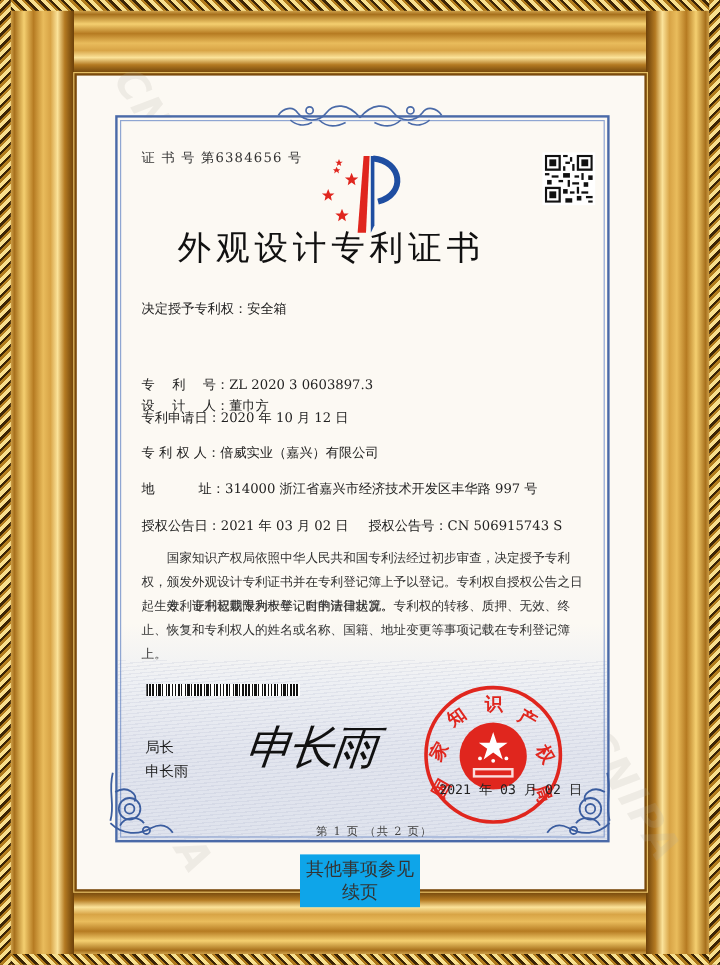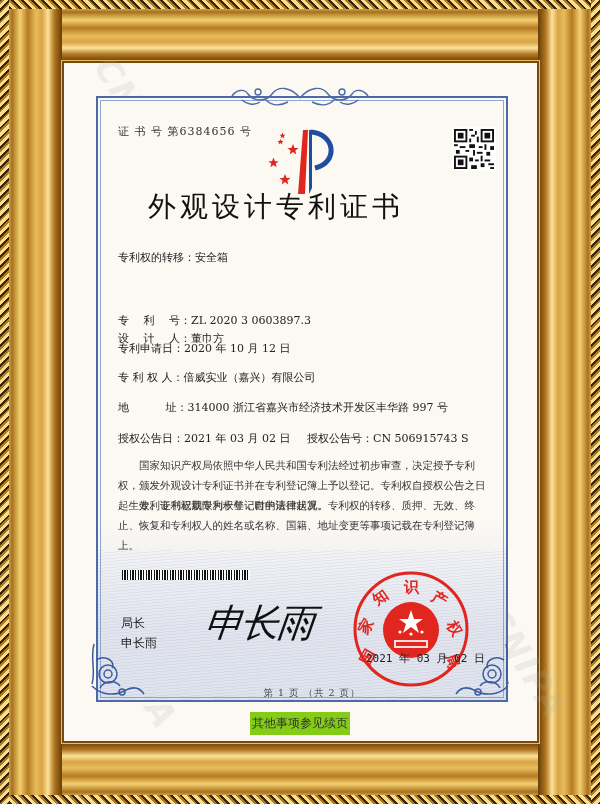--- a/index.html
+++ b/index.html
@@ -47,21 +47,21 @@
   .field { position: absolute; left: 118px; font-size: 11px; color: #222; white-space: nowrap; }
   .field .k { display: inline-block; }
   .para { position: absolute; left: 118px; width: 372px; font-size: 10.5px; line-height: 20px; color: #333; text-indent: 2em; }
   .barcode { position: absolute; left: 122px; top: 570px; width: 128px; height: 10px;
     background: repeating-linear-gradient(90deg, #111 0 1px, #fff 1px 2px, #111 2px 4px, #fff 4px 5px, #111 5px 6px, #fff 6px 8px); }
   .director { position: absolute; left: 121px; font-size: 12px; color: #222; font-family: "DejaVu Sans", sans-serif; }
   .signature { position: absolute; left: 205px; top: 598px; font-size: 38px; font-family: "DejaVu Serif", serif; color: #111; font-style: italic; letter-spacing: -2px; transform: skewX(-6deg); }
   .seal { position: absolute; left: 352px; top: 570px; width: 118px; height: 118px; }
   .seal-date { position: absolute; left: 366px; top: 651px; font-size: 11px; color: #222; font-family: "DejaVu Sans Mono", monospace; }
   .pager { position: absolute; left: 12px; width: 600px; top: 687px; text-align: center; font-size: 9.5px; color: #444; letter-spacing: 1px; }
-  .other { position: absolute; left: 250px; top: 712px; width: 100px; text-align: center; font-size: 12px; color: #333; background: #84cc16; padding: 3px 0; }
+  .other { position: absolute; left: 250px; top: 712px; width: 100px; text-align: center; font-size: 15px; color: #333; background: #0ea5e9; padding: 3px 0; }
 </style>
 </head>
 <body>
 
 <div class="frame">
   <div class="rope top"></div>
   <div class="rope bottom"></div>
   <div class="rope left"></div>
   <div class="rope right"></div>
 </div>
@@ -164,21 +164,21 @@
     <polygon points="30,10 32,15 37,15 33,18 34,23 30,20 26,23 27,18 23,15 28,15" transform="translate(4,0) scale(0.45)"></polygon>
     <polygon points="15,10 17,14 21,14 18,17 19,21 15,18 11,21 12,17 9,14 13,14" transform="translate(8,6) scale(0.5)"></polygon>
     <polygon points="38,2 43,2 40,66 33,66"></polygon>
   </g>
   <path d="M44 2 L47 2 L47 60 L44 66 Z" fill="#1f4ea1"></path>
   <path d="M46 4 C70 6, 74 34, 50 40" fill="none" stroke="#1f4ea1" stroke-width="5"></path>
 </svg>
 
 <div class="title">外观设计专利证书</div>
 
-<div class="field" style="top:250px;"><span class="k">专利权的转移：</span><span>安全箱</span></div>
+<div class="field" style="top:250px;"><span class="k">决定授予专利权：</span><span>安全箱</span></div>
 <div class="field" style="top:298px;margin-top:33px;"><span class="k">设　 计　 人：</span><span>董巾方</span></div>
 <div class="field" style="top:313px;"><span class="k">专　 利　 号：</span><span>ZL 2020 3 0603897.3</span></div>
 <div class="field" style="top:341px;"><span class="k">专利申请日：</span><span>2020 年 10 月 12 日</span></div>
 <div class="field" style="top:370px;"><span class="k">专 利 权 人：</span><span>倍威实业（嘉兴）有限公司</span></div>
 <div class="field" style="top:400px;"><span class="k">地　　　 址：</span><span>314000 浙江省嘉兴市经济技术开发区丰华路 997 号</span></div>
 <div class="field" style="top:431px;"><span class="k">授权公告日：</span><span>2021 年 03 月 02 日</span></div>
 <div class="field" style="top:431px; left:307px;"><span class="k">授权公告号：</span><span>CN 506915743 S</span></div>
 
 <div class="para" style="top:455px;">国家知识产权局依照中华人民共和国专利法经过初步审查，决定授予专利权，颁发外观设计专利证书并在专利登记簿上予以登记。专利权自授权公告之日起生效。专利权期限为十年，自申请日起算。</div>
 <div class="para" style="top:495px;">专利证书记载专利权登记时的法律状况。专利权的转移、质押、无效、终止、恢复和专利权人的姓名或名称、国籍、地址变更等事项记载在专利登记簿上。</div>

